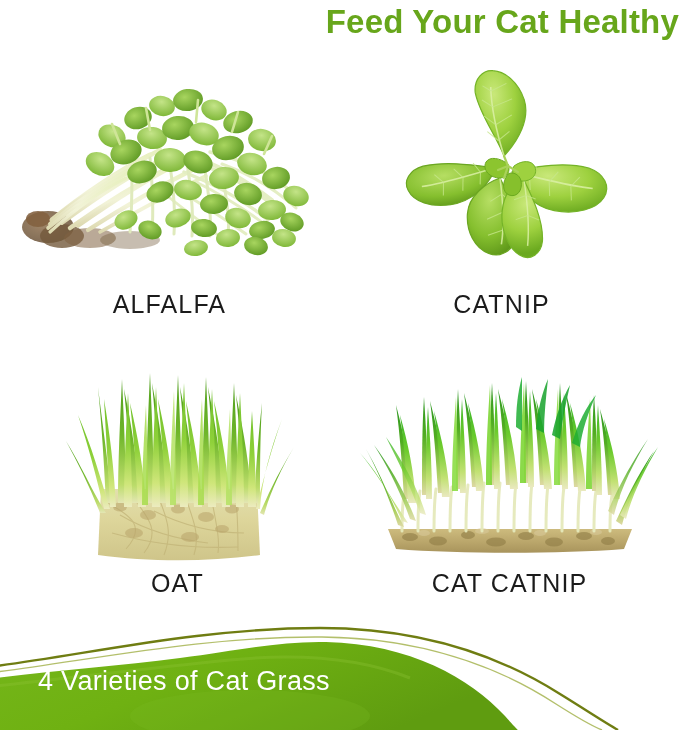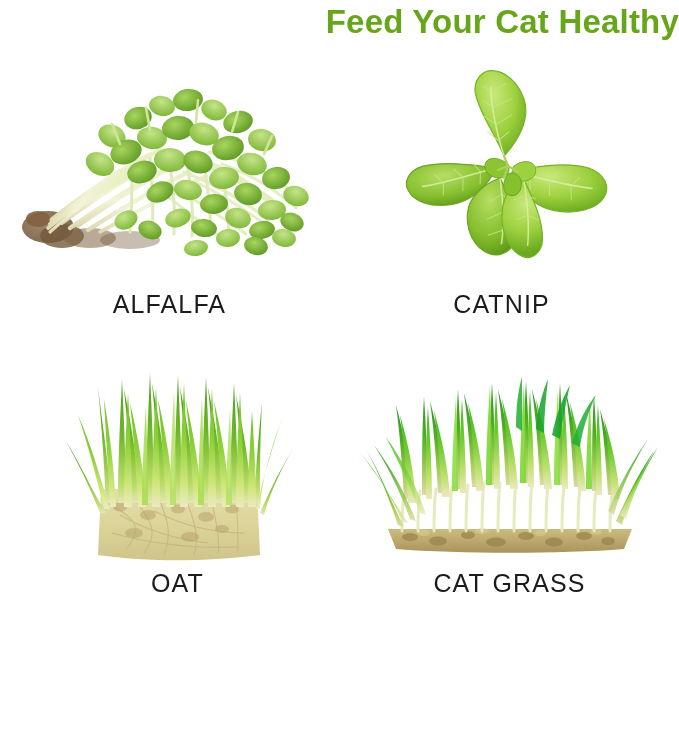--- a/index.html
+++ b/index.html
@@ -555,19 +555,40 @@
 
             <g opacity="0.85">
               <path d="M196 86 C 198 66, 202 50, 208 36 C 206 54, 204 72, 204 90 Z" fill="#17a32c"></path>
               <path d="M212 92 C 216 72, 222 56, 230 42 C 226 60, 222 78, 220 96 Z" fill="#17a32c"></path>
               <path d="M176 84 C 176 64, 178 48, 182 34 C 182 52, 182 70, 182 88 Z" fill="#1fae33"></path>
               <path d="M232 100 C 238 80, 246 64, 256 52 C 248 70, 242 88, 240 104 Z" fill="#1fae33"></path>
             </g>
           </g>
         </svg>
       </div>
-      <div class="variety-label">CAT GRASS</div>
+      <div class="variety-label">CAT CATNIP</div>
     </div>
 
   </div>
 
+  <div class="banner">
+    <svg width="679" height="110" viewBox="0 0 679 110" xmlns="http://www.w3.org/2000/svg" role="img">
+      <defs>
+        <linearGradient id="bannerGrad" x1="0" y1="0" x2="1" y2="0.4">
+          <stop offset="0%" stop-color="#75b61a"></stop>
+          <stop offset="45%" stop-color="#6fb112"></stop>
+          <stop offset="100%" stop-color="#5f9c10"></stop>
+        </linearGradient>
+      </defs>
+
+      <path d="M-4 46 C 90 34, 200 8, 320 8 C 420 8, 500 36, 560 74 C 586 90, 604 102, 618 110" fill="none" stroke="#6f7d12" stroke-width="2.4"></path>
+
+      <path d="M-4 52 C 92 40, 204 16, 322 17 C 420 18, 498 46, 556 84 C 578 98, 592 106, 602 110" fill="none" stroke="#9aa93a" stroke-width="1.4" opacity="0.75"></path>
+
+      <path d="M-4 58 C 60 50, 120 46, 180 38 C 240 30, 280 21, 326 22 C 410 24, 470 58, 505 96 C 512 104, 516 108, 518 110 L -4 110 Z" fill="url(#bannerGrad)"></path>
+
+      <path d="M-4 66 C 70 58, 150 48, 230 40 C 300 33, 360 38, 410 58" fill="none" stroke="#8cc434" stroke-width="3" opacity="0.35"></path>
+      <ellipse cx="250" cy="96" rx="120" ry="26" fill="#7cbb22" opacity="0.25"></ellipse>
+    </svg>
+    <div class="banner-text">4 Varieties of Cat Grass</div>
+  </div>
 
 </div>
 
 </body></html>

